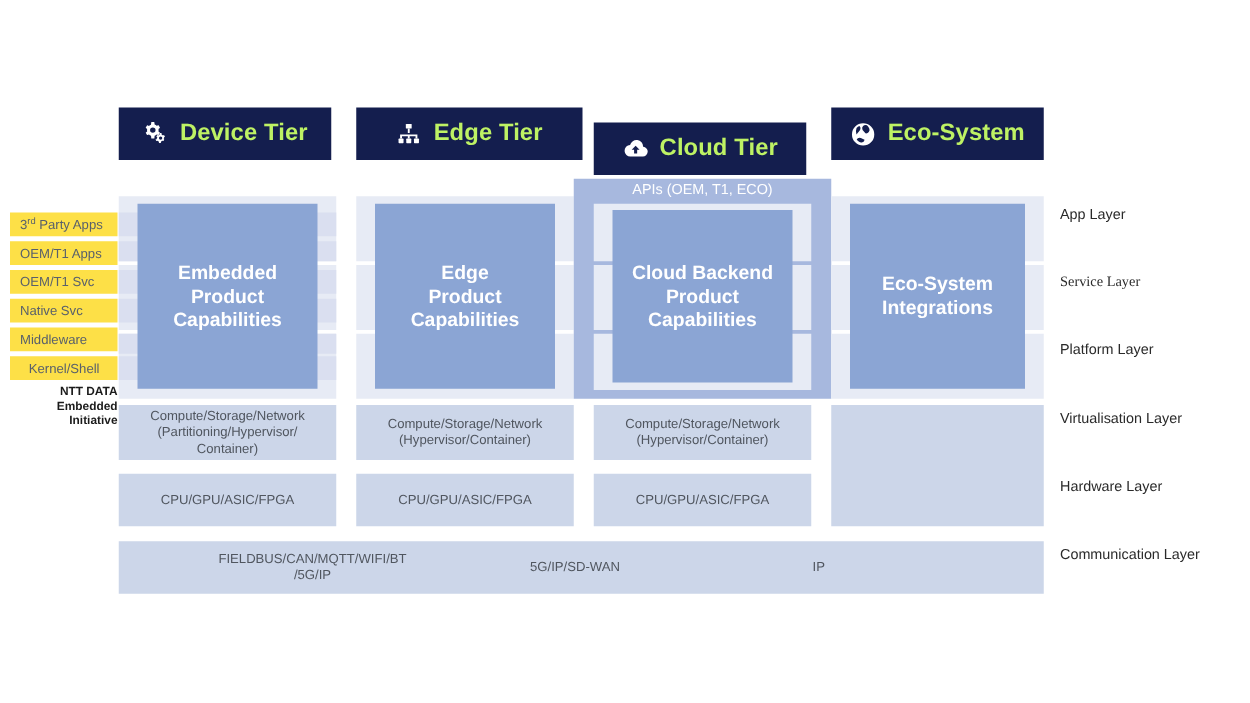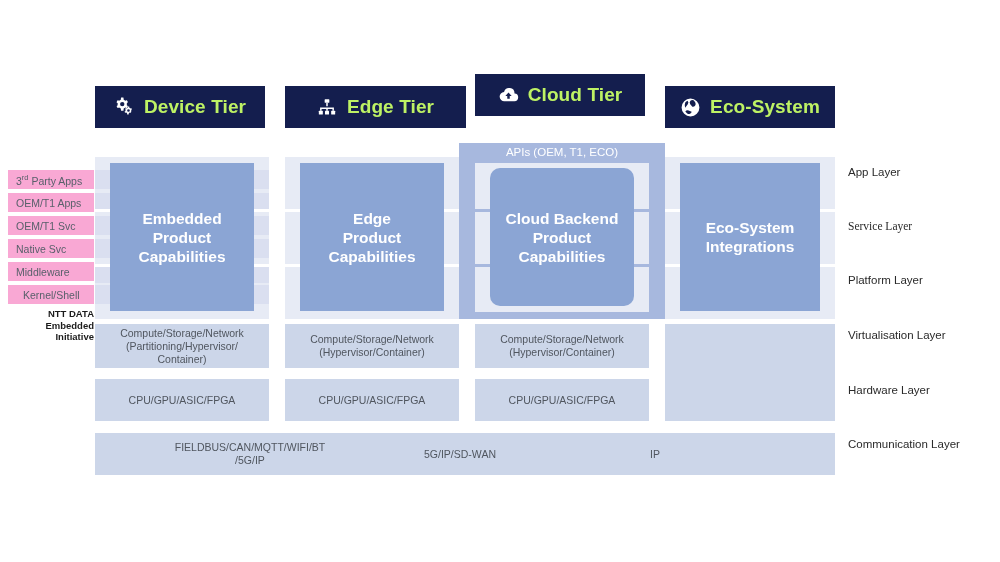--- a/index.html
+++ b/index.html
@@ -42,21 +42,21 @@
     height: 21px;
   }
   .tier-header .t-icon svg { display: block; }
 
   
   .left-label {
     position: absolute;
     left: 8px;
     width: 86px;
     height: 19px;
-    background: #f9a8d4;
+    background: #fde047;
     color: #59606b;
     font-size: 10.5px;
     display: flex;
     align-items: center;
     padding-left: 8px;
     box-sizing: border-box;
     white-space: nowrap;
   }
   .left-label sup { font-size: 7.5px; vertical-align: super; }
 
@@ -157,21 +157,21 @@
         <rect x="9.2" y="2.6" width="5.6" height="4.4" rx="0.6" fill="#ffffff" stroke="none"></rect>
         <rect x="2.2" y="16.6" width="4.8" height="4.4" rx="0.6" fill="#ffffff" stroke="none"></rect>
         <rect x="9.6" y="16.6" width="4.8" height="4.4" rx="0.6" fill="#ffffff" stroke="none"></rect>
         <rect x="17" y="16.6" width="4.8" height="4.4" rx="0.6" fill="#ffffff" stroke="none"></rect>
         <path d="M12 7v4.2M4.6 16.6v-3.1h14.8v3.1M12 13.5v3.1"></path>
       </svg>
     </span>
     <span>Edge Tier</span>
   </div>
 
-  <div class="tier-header" style="left:475px; top:74px; width:170px;">
+  <div class="tier-header" style="left:475px; top:98px; width:170px;">
     <span class="t-icon">
       <svg viewBox="0 0 24 24" width="22" height="22" fill="#ffffff">
         <path d="M18.9 10.2A6.1 6.1 0 0 0 6.9 8.6 4.6 4.6 0 0 0 7.3 19h11.1a4.4 4.4 0 0 0 .5-8.8ZM13.4 13v3.3h-2.8V13H8.4l3.6-3.8 3.6 3.8h-2.2Z"></path>
       </svg>
     </span>
     <span>Cloud Tier</span>
   </div>
 
   <div class="tier-header" style="left:665px; top:86px; width:170px;">
     <span class="t-icon">
@@ -233,21 +233,21 @@
   <div class="info-box" style="left:285px; top:324px; width:174px; height:44px; white-space:pre-line;">Compute/Storage/Network
 (Hypervisor/Container)</div>
   <div class="info-box" style="left:285px; top:379px; width:174px; height:42px; white-space:pre-line;">CPU/GPU/ASIC/FPGA</div>
 
   <div class="api-band" style="left:459px; top:143px; width:206px; height:176px;">APIs (OEM, T1, ECO)</div>
 
   <div class="band-light" style="left:475px; top:163px; width:174px; height:46px;"></div>
   <div class="band-light" style="left:475px; top:212px; width:174px; height:52px;"></div>
   <div class="band-light" style="left:475px; top:267px; width:174px; height:45px;"></div>
 
-  <div class="cap-box" style="left:490px; top:168px; width:144px; height:138px; white-space:pre-line;border-radius:10px;">Cloud Backend
+  <div class="cap-box" style="left:490px; top:168px; width:144px; height:138px; white-space:pre-line;">Cloud Backend
 Product
 Capabilities</div>
 
   <div class="info-box" style="left:475px; top:324px; width:174px; height:44px; white-space:pre-line;">Compute/Storage/Network
 (Hypervisor/Container)</div>
   <div class="info-box" style="left:475px; top:379px; width:174px; height:42px; white-space:pre-line;">CPU/GPU/ASIC/FPGA</div>
 
   <div class="band-light" style="left:665px; top:157px; width:170px; height:52px;"></div>
   <div class="band-light" style="left:665px; top:212px; width:170px; height:52px;"></div>
   <div class="band-light" style="left:665px; top:267px; width:170px; height:52px;"></div>

